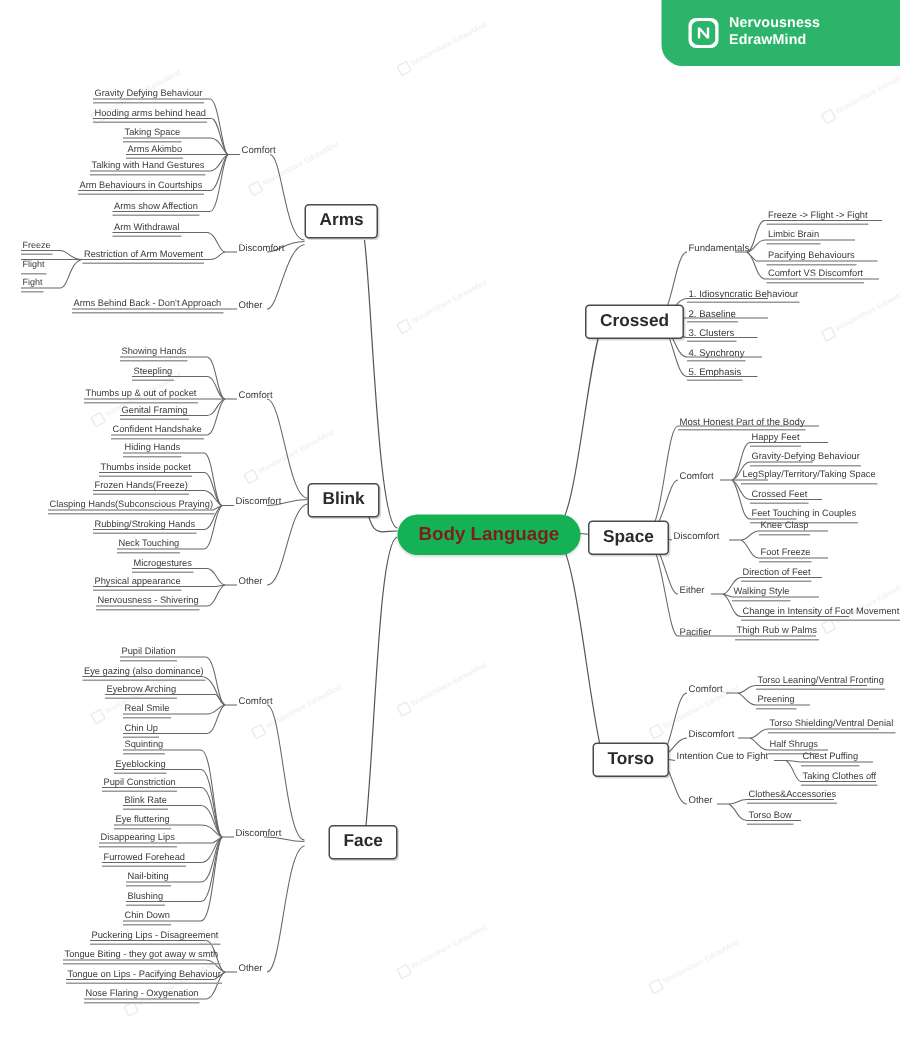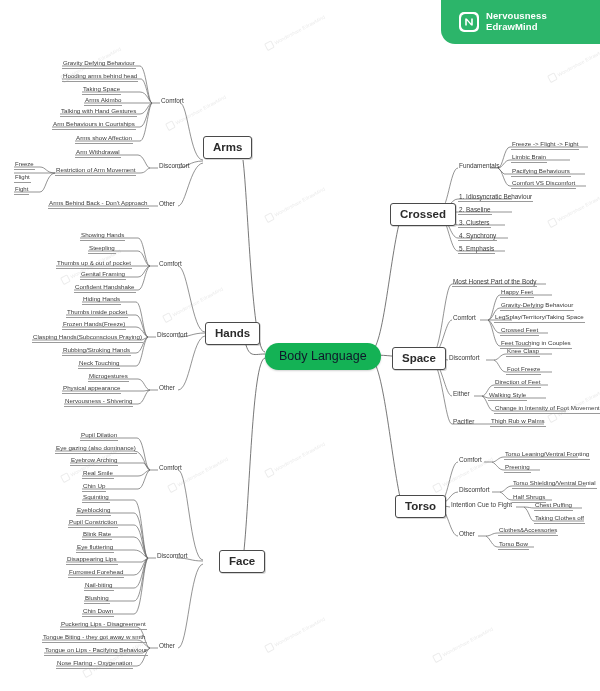--- a/index.html
+++ b/index.html
@@ -14,21 +14,21 @@
       display:flex;align-items:center;gap:7px;padding-left:18px;box-sizing:border-box;}
   .logo-mark{width:20px;height:20px;border-radius:5px;background:#fff;
       display:flex;align-items:center;justify-content:center;flex:0 0 auto;}
   .logo-mark svg{display:block;}
   .logo-text{display:flex;flex-direction:column;line-height:1.12;}
   .logo-text span{color:#fff;font-size:9.5px;font-weight:bold;letter-spacing:.1px;}
 
   
   .node{position:absolute;box-sizing:border-box;white-space:nowrap;}
 
-  .root{background:#14b255;color:#0f172a;font-weight:normal;font-size:12.5px;
+  .root{background:#14b255;color:#7f1d1d;font-weight:bold;font-size:12.5px;
         border-radius:14px;padding:7px 14px;line-height:1;
         box-shadow:0 1px 2px rgba(0,0,0,.18);}
 
   .main{background:#fff;border:1px solid #4a4a4a;border-radius:3px;
         font-weight:bold;font-size:11.5px;padding:4px 9px;line-height:1.1;
         box-shadow:1px 1px 0 rgba(0,0,0,.16);}
 
   .lvl2{font-size:6.4px;line-height:1.1;color:#3a3a3a;padding:0 1px 1px 1px;}
   .lvl3{font-size:6.2px;line-height:1.1;color:#3a3a3a;padding:0 1px 1px 1px;}
   .lvl4{font-size:6px;line-height:1.1;color:#3a3a3a;padding:0 1px 1px 1px;}
@@ -334,21 +334,21 @@
   </span>
   <span class="logo-text">
     <span>Nervousness</span>
     <span>EdrawMind</span>
   </span>
 </div>
 
 <div class="node root" style="left:265px;top:343px;">Body Language</div>
 
 <div class="node main" style="left:203px;top:136px;">Arms</div>
-<div class="node main" style="left:205px;top:322px;">Hands</div>
+<div class="node main" style="left:205px;top:322px;">Blink</div>
 <div class="node main" style="left:203px;top:550px;margin-left:16px;">Face</div>
 <div class="node main" style="left:390px;top:203px;">Crossed</div>
 <div class="node main" style="left:392px;top:347px;">Space</div>
 <div class="node main" style="left:395px;top:495px;">Torso</div>
 
 <div class="node lvl2" style="left:160px;top:97px;">Comfort</div>
 <div class="node lvl2" style="left:158px;top:162px;">Discomfort</div>
 <div class="node lvl2" style="left:158px;top:200px;">Other</div>
 
 <div class="node lvl3 underlined" style="left:62px;top:60px;">Gravity Defying Behaviour</div>

